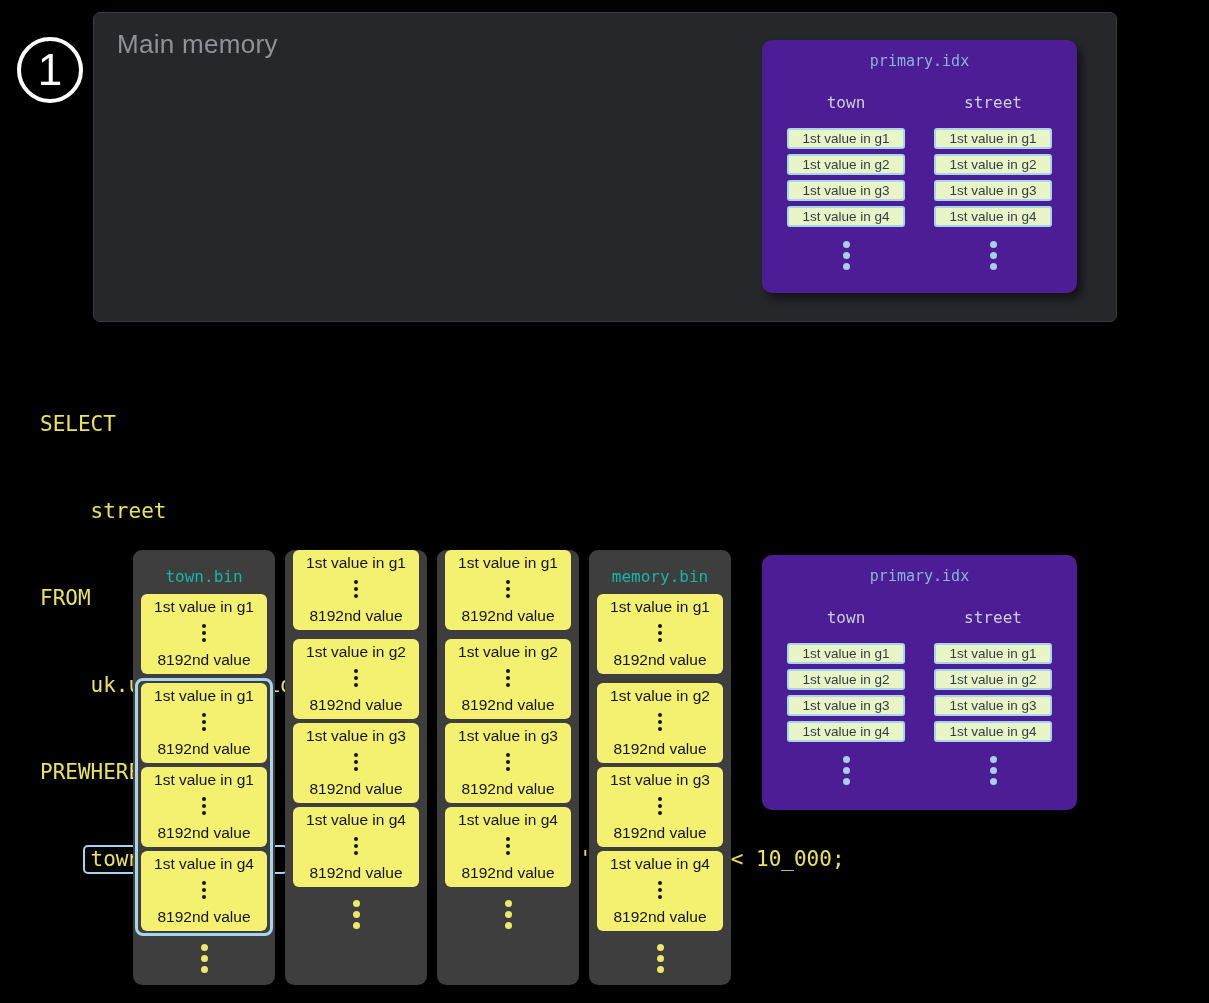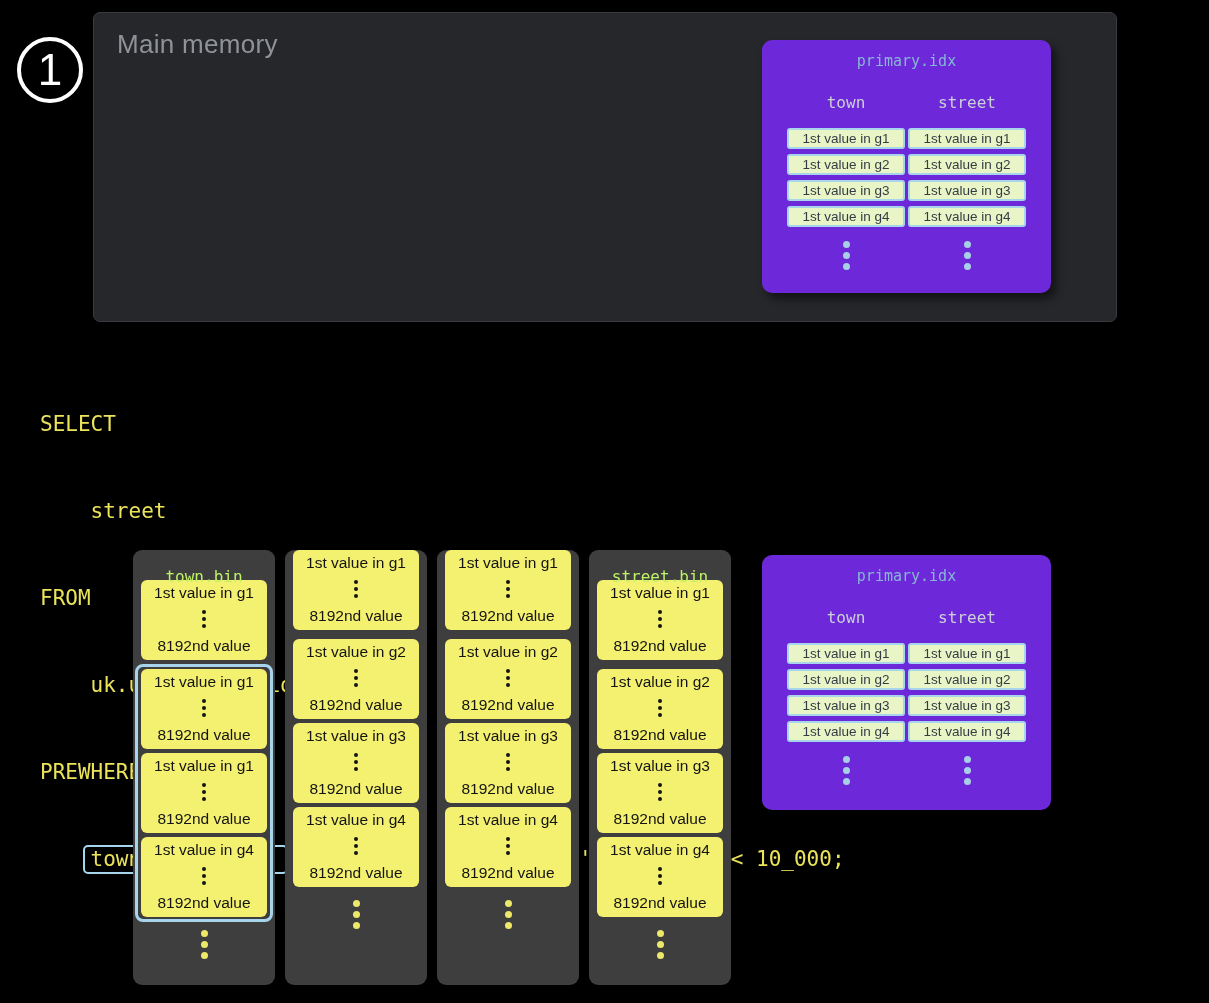--- a/index.html
+++ b/index.html
@@ -15,21 +15,21 @@
     color:#fff; font-size:44px; font-weight:300; line-height:1;
   }
   
   .main-memory {
     position:absolute; left:93px; top:12px; width:1024px; height:310px;
     background:#26272b; border:1px solid #3a3b40; border-radius:7px; box-sizing:border-box;
   }
   .mm-title { position:absolute; left:23px; top:16px; font-size:26px; color:#8f9297; letter-spacing:.3px; }
   
   .idx-panel {
-    position:absolute; width:289px; background:#6d28d9; border-radius:10px;
+    position:absolute; width:315px; background:#4c1d95; border-radius:10px;
     box-shadow:5px 6px 8px rgba(0,0,0,.5);
   }
   .idx-top { left:668px; top:27px; height:253px; }
   .idx-bottom { left:762px; top:555px; height:255px; }
   .idx-title { text-align:center; padding-top:12px; font-family:"DejaVu Sans Mono",monospace; font-size:15px; color:#87b7d7; }
   .idx-cols { display:flex; justify-content:space-between; padding:0 25px; margin-top:23px; }
   .idx-col { width:118px; display:flex; flex-direction:column; align-items:center; }
   .idx-col-name { font-family:"DejaVu Sans Mono",monospace; font-size:16px; color:#ccd1d7; margin-bottom:16px; }
   .chip {
     width:100%; box-sizing:border-box; height:21px; margin-bottom:5px;
@@ -55,22 +55,22 @@
     display:inline-block; border:2px solid #a7d5ec; border-radius:5px;
     padding:0 6px 1px 6px; margin-left:-8px; line-height:24px;
   }
   
   .bin-col {
     position:absolute; top:550px; width:142px; height:435px;
     background:#3e3e3e; border-radius:9px; box-sizing:border-box;
   }
   .bin-c0 { left:133px; } .bin-c1 { left:285px; } .bin-c2 { left:437px; } .bin-c3 { left:589px; }
   .bin-title {
-    height:30px; box-sizing:border-box; padding-top:17px; text-align:center;
-    font-family:"DejaVu Sans Mono",monospace; font-size:16px; color:#bef264;
+    height:44px; box-sizing:border-box; padding-top:17px; text-align:center;
+    font-family:"DejaVu Sans Mono",monospace; font-size:16px; color:#14b8a6;
   }
   .gblock {
     background:#f5f170; border-radius:6px; height:80px; margin:0 8px;
     box-sizing:border-box; padding:4px 0 5px;
     display:flex; flex-direction:column; align-items:center; justify-content:space-between;
     color:#141414; font-size:15.5px;
   }
   .ggroup { margin:4px 2px 0; border:3px solid transparent; border-radius:8px; padding:2px 3px; }
   .ggroup.selected { border-color:#a7d5ec; }
   .ggroup .gblock { margin:0 0 4px; }
@@ -227,21 +227,21 @@
           </div>
         <div>8192nd value</div>
       </div>
     </div>
     <div class="vdots yellow">
         <span class="d"></span>
       </div>
   </div>
 
   <div class="bin-col bin-c3">
-    <div class="bin-title">street.bin</div>
+    <div class="bin-title">memory.bin</div>
     <div class="gblock">
       <div>1st value in g1</div>
       <div class="vdots dark">
           <span class="d"></span>
         </div>
       <div>8192nd value</div>
     </div>
     <div class="ggroup">
       <div class="gblock">
         <div>1st value in g2</div>

